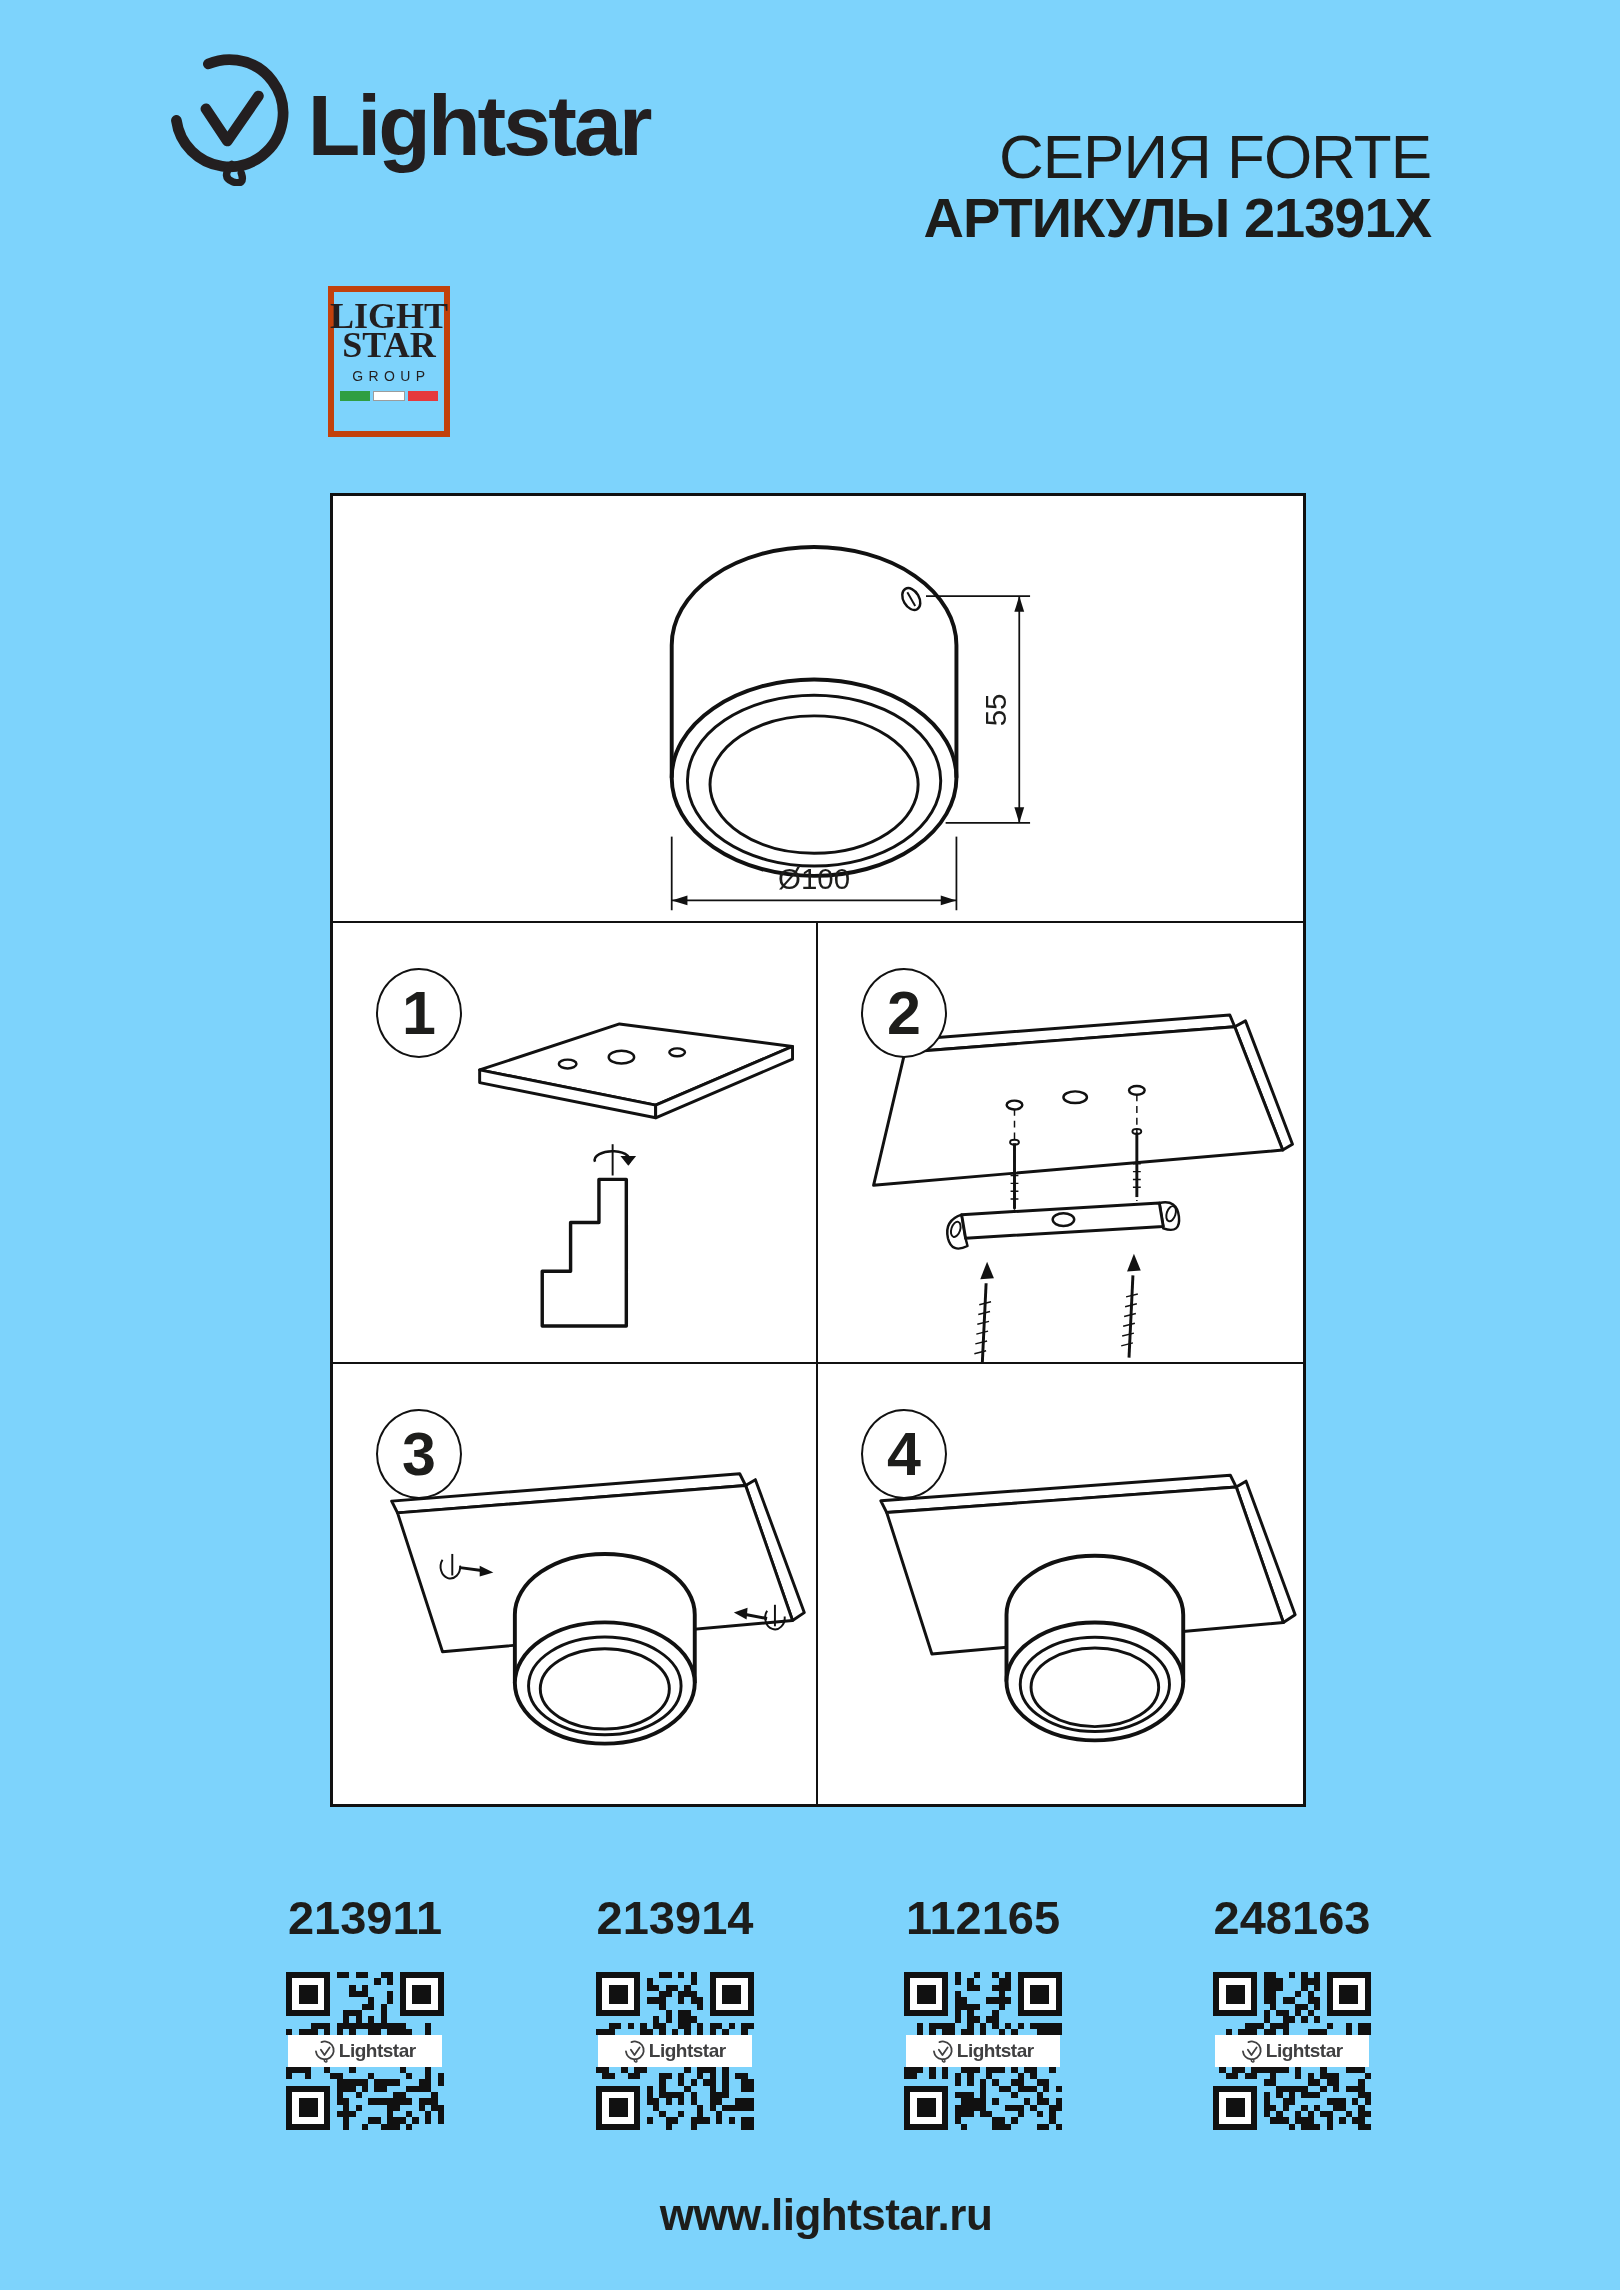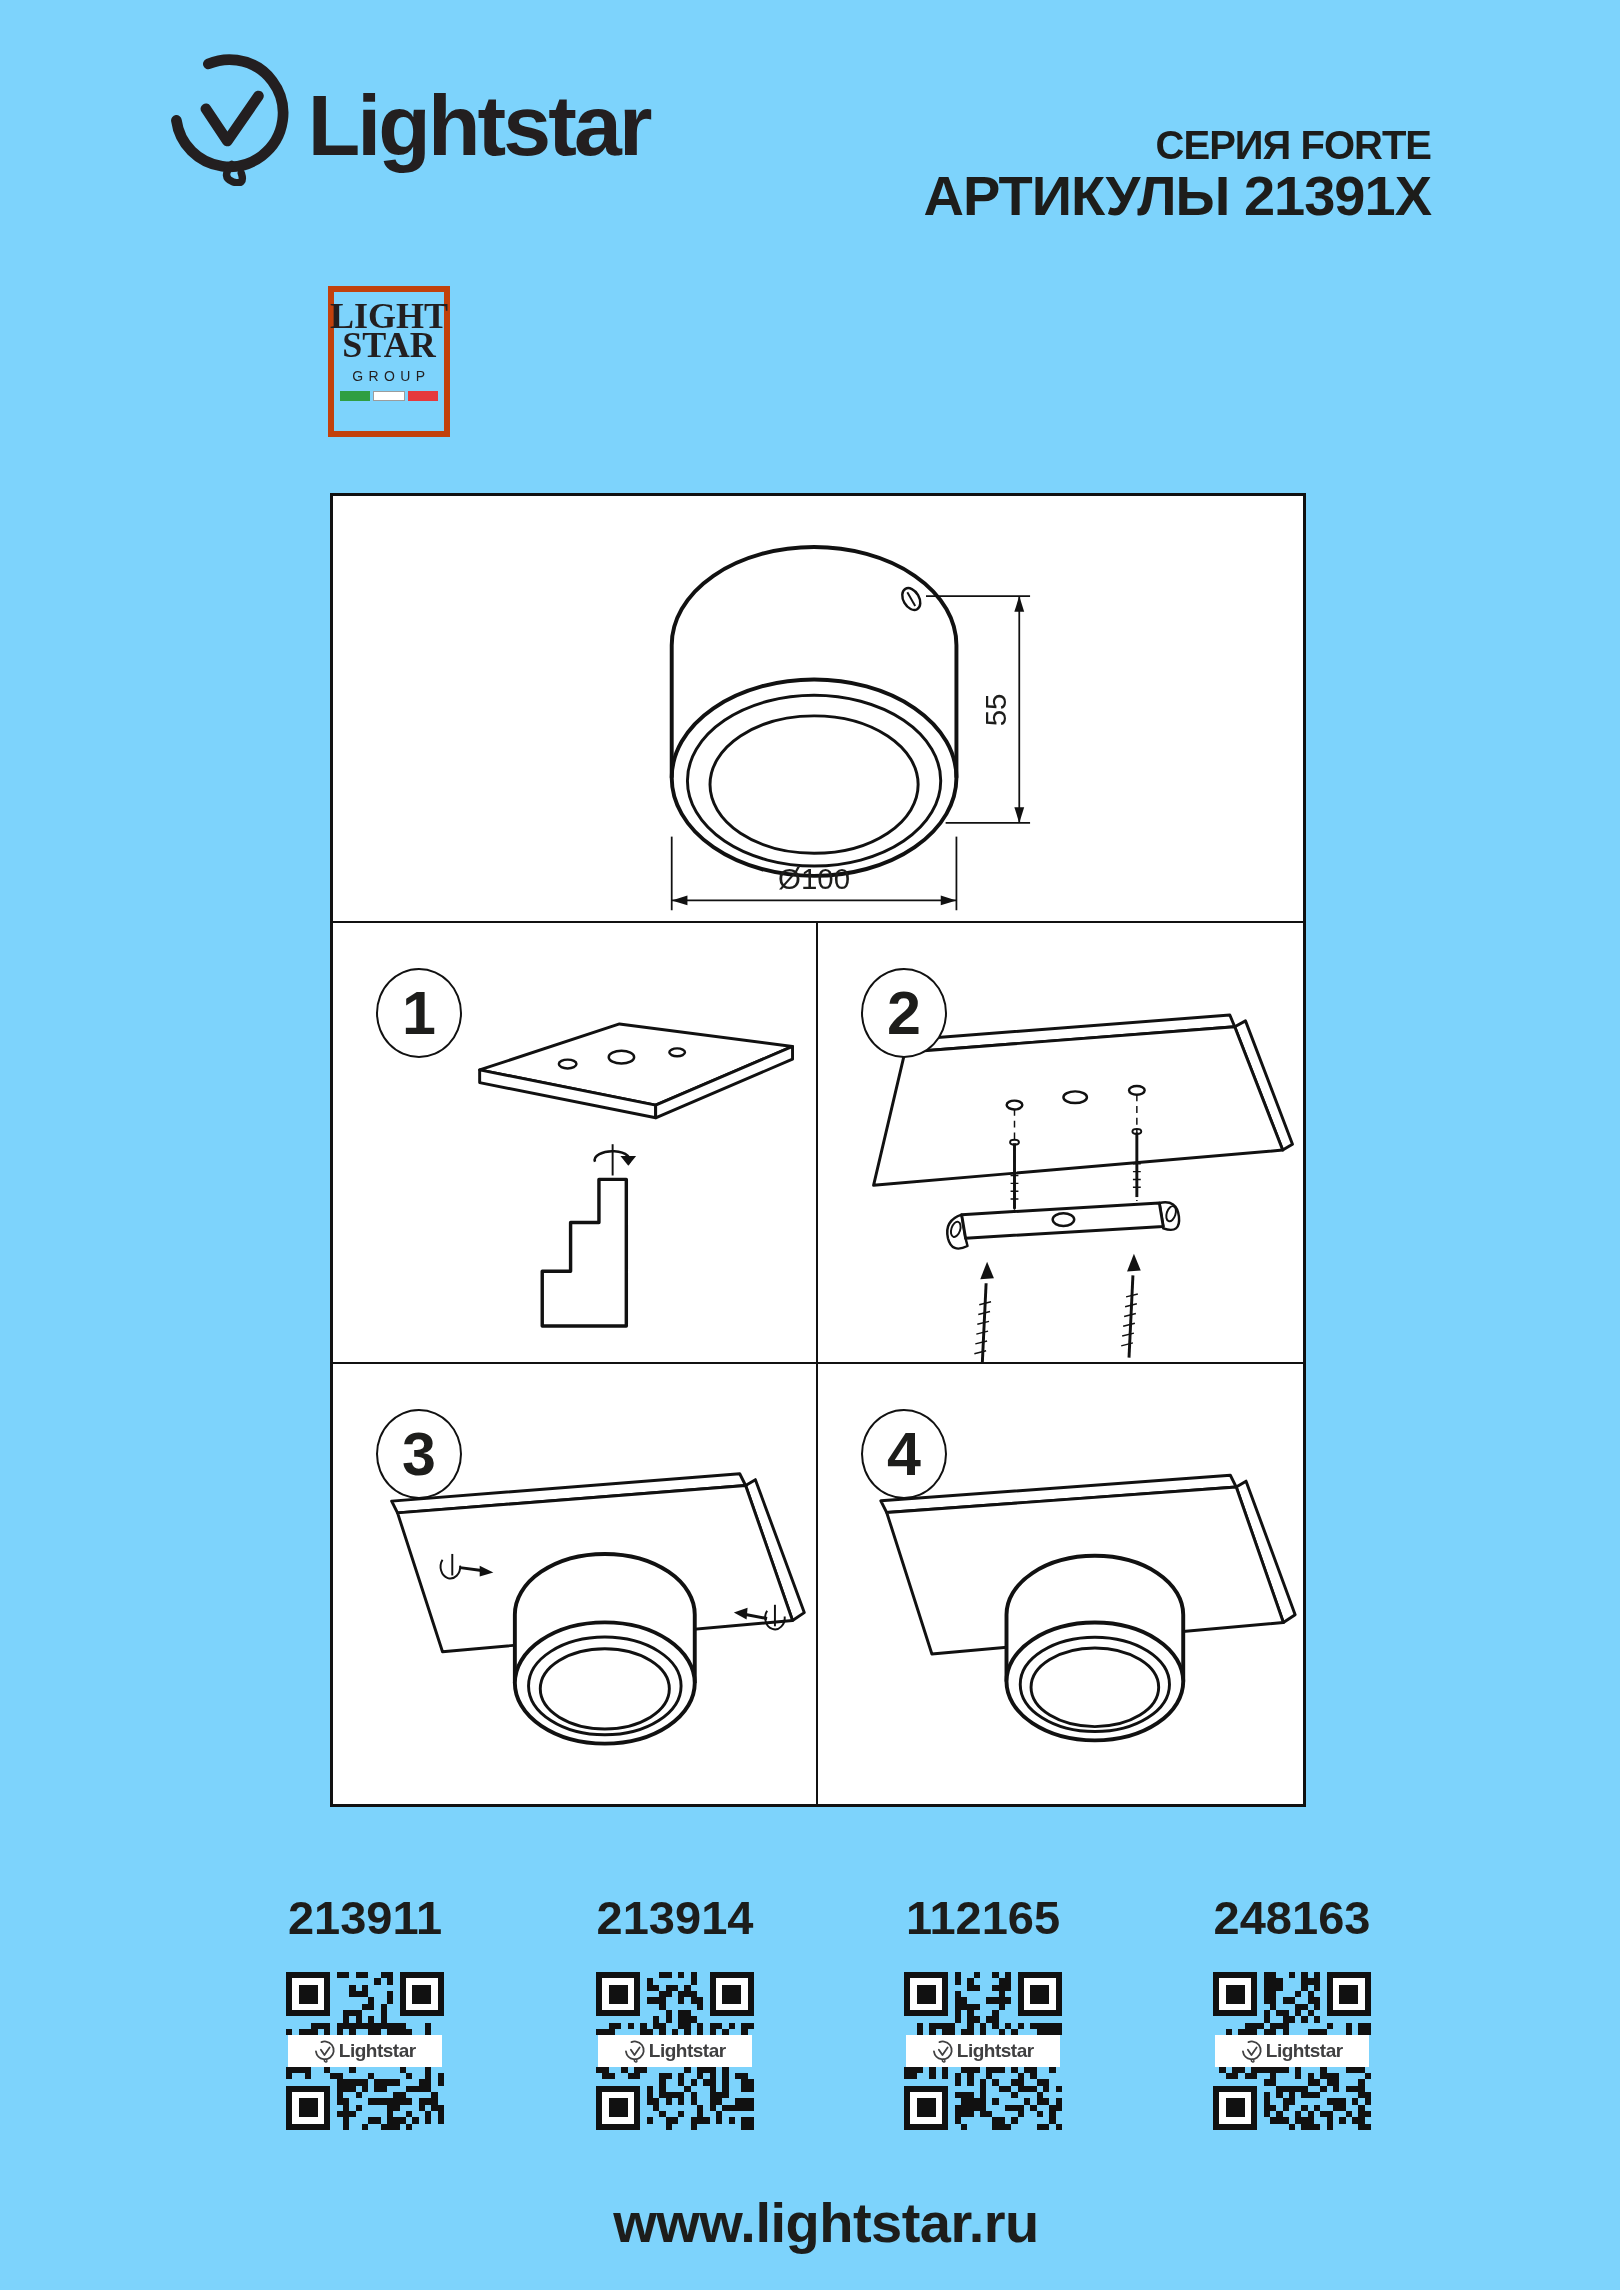--- a/index.html
+++ b/index.html
@@ -10,21 +10,21 @@
     margin:0 auto;
   }
   svg text { font-family:"Liberation Sans", sans-serif; }
 
   
   .brand { position:absolute; left:165px; top:51px; display:flex; align-items:center; }
   .brand-icon { width:129px; height:135px; }
   .wordmark { font-size:86px; font-weight:bold; letter-spacing:-2.9px; color:#231f20; margin-left:13.7px; margin-top:13.7px; }
 
   .head-right { position:absolute; right:189px; top:125px; text-align:right; line-height:1.04; }
-  .series { font-size:40px; font-weight:bold; letter-spacing:-1px; }
+  .series { font-size:62px; font-weight:normal; letter-spacing:-1px; }
   .articles { font-size:56px; font-weight:bold; letter-spacing:-1px;margin-left:6px; }
 
   
   .group-box {
     position:absolute; left:328px; top:286px; width:122px; height:151px;
     border:6px solid #c2410c; display:flex; flex-direction:column; align-items:center;
     padding-top:9.8px;
   }
   .group-word { font-family:"Liberation Serif", serif; font-weight:bold; font-size:36px; line-height:0.82; letter-spacing:0; color:#231f20; }
   .group-sub { font-size:14px; letter-spacing:5.4px; margin-top:6.9px; color:#231f20; text-indent:4.9px;}
@@ -58,21 +58,21 @@
   .product .code { font-size:47px; font-weight:bold; letter-spacing:0px;margin-top:20px; }
   .qr { position:relative; width:158px; height:158px; margin:27.4px auto 0; }
   .qr svg.qrsvg { position:absolute; inset:0; }
   .qr-logo {
     position:absolute; left:2px; right:2px; top:63px; height:32px; background:#fff;
     display:flex; align-items:center; justify-content:center; gap:2.9px;
   }
   .qr-logo .qr-word { font-size:19px; font-weight:bold; letter-spacing:-0.5px; color:#404041; white-space:nowrap; }
 
   
-  .footer { position:absolute; left:0; right:0; top:2190px; text-align:center; font-size:56px; font-weight:bold; letter-spacing:-0.5px;padding-left:32px; }
+  .footer { position:absolute; left:0; right:0; top:2190px; text-align:center; font-size:44px; font-weight:bold; letter-spacing:-0.5px;padding-left:32px; }
 </style>
 </head>
 <body>
 
 <div class="page">
 
   <div class="brand">
     <svg class="brand-icon" viewBox="0 0 120 126">
       <g fill="none" stroke="#231f20" stroke-linecap="round">
         <circle cx="60" cy="58" r="50" stroke-width="10" stroke-dasharray="250 65" stroke-dashoffset="-208" transform="rotate(8 60 58)"></circle>

